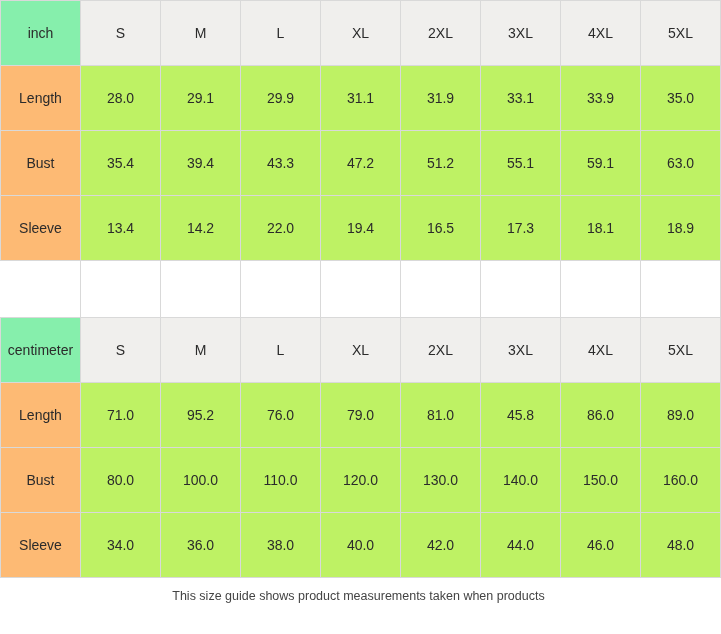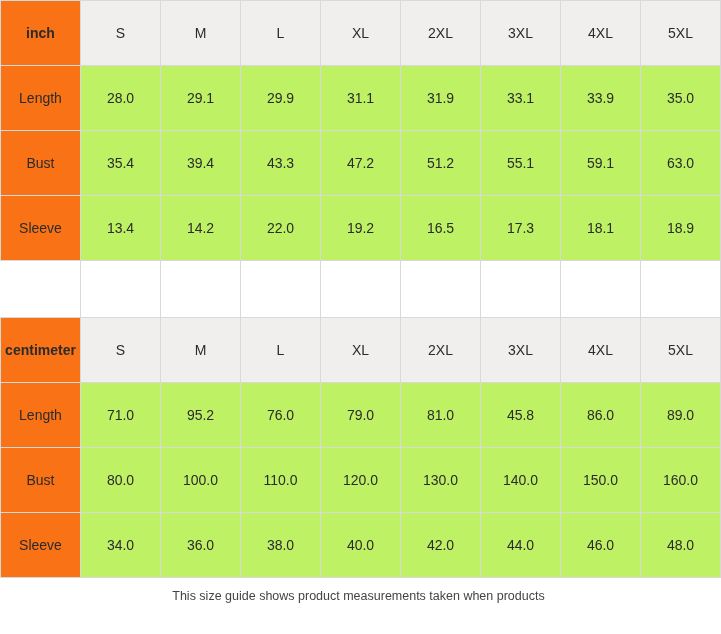--- a/index.html
+++ b/index.html
@@ -28,29 +28,28 @@
   table.size-table td {
     border: 1px solid #d9d9d9;
     text-align: center;
     vertical-align: middle;
     font-size: 14px;
     color: #2b2b2b;
     padding: 0;
     height: 64px;
   }
   td.label-cell {
-    background: #f97316;
+    background: #fdba74;
     font-size: 15px;
     width: 122px;
     margin-left: 8px;
   }
   td.header-label {
-    background: #f97316;
+    background: #86efac;
     font-size: 15px;
-    font-weight: bold;
   }
   td.header-size {
     background: #f0efed;
     font-size: 15px;
   }
   td.value-cell {
     background: #bef264;
   }
   tr.spacer-row td {
     height: 56px;
@@ -123,21 +122,21 @@
         <td class="value-cell">55.1</td>
         <td class="value-cell">59.1</td>
         <td class="value-cell">63.0</td>
       </tr>
 
       <tr>
         <td class="label-cell">Sleeve</td>
         <td class="value-cell">13.4</td>
         <td class="value-cell">14.2</td>
         <td class="value-cell">22.0</td>
-        <td class="value-cell">19.2</td>
+        <td class="value-cell">19.4</td>
         <td class="value-cell">16.5</td>
         <td class="value-cell">17.3</td>
         <td class="value-cell">18.1</td>
         <td class="value-cell">18.9</td>
       </tr>
 
       <tr class="spacer-row">
         <td class="spacer-left"></td>
         <td></td>
         <td></td>

